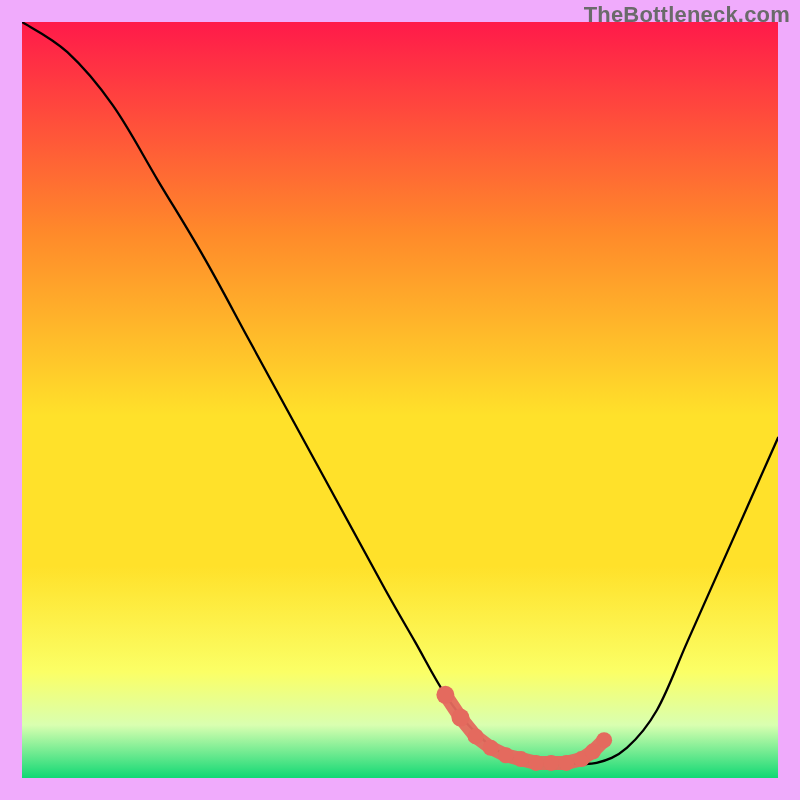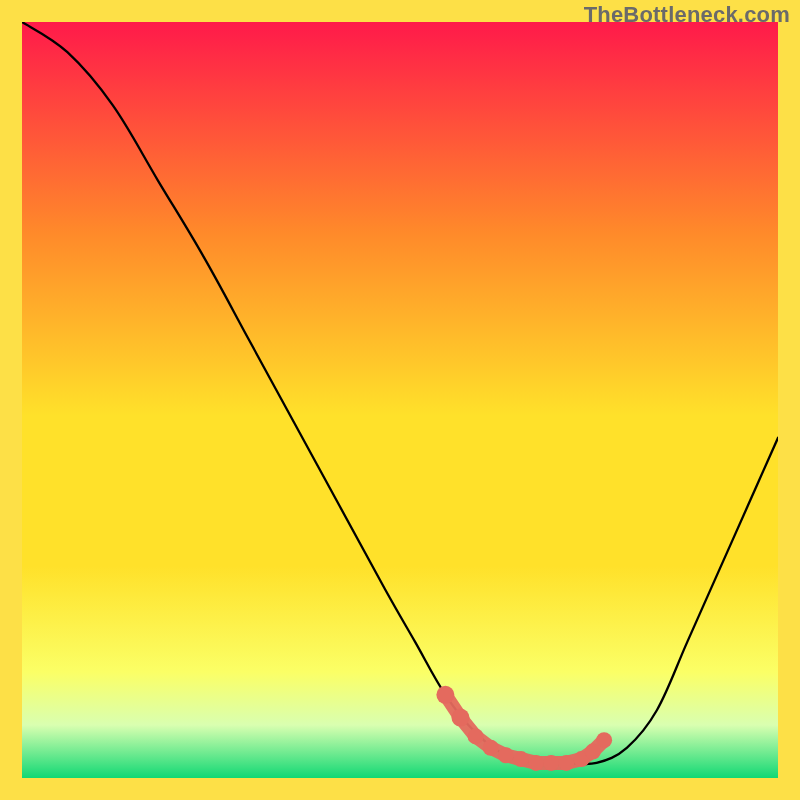--- a/index.html
+++ b/index.html
@@ -8,21 +8,21 @@
     width: 800px;
     height: 800px;
     background: #000;
     overflow: hidden;
     font-family: Arial, Helvetica, sans-serif;
   }
   .stage {
     position: relative;
     width: 800px;
     height: 800px;
-    background: #fde047;
+    background: #f0abfc;
   }
   .watermark {
     position: absolute;
     top: 2px;
     right: 10px;
     color: #6a6a6a;
     font-size: 22px;
     font-weight: 600;
     letter-spacing: 0.2px;
     z-index: 20;

